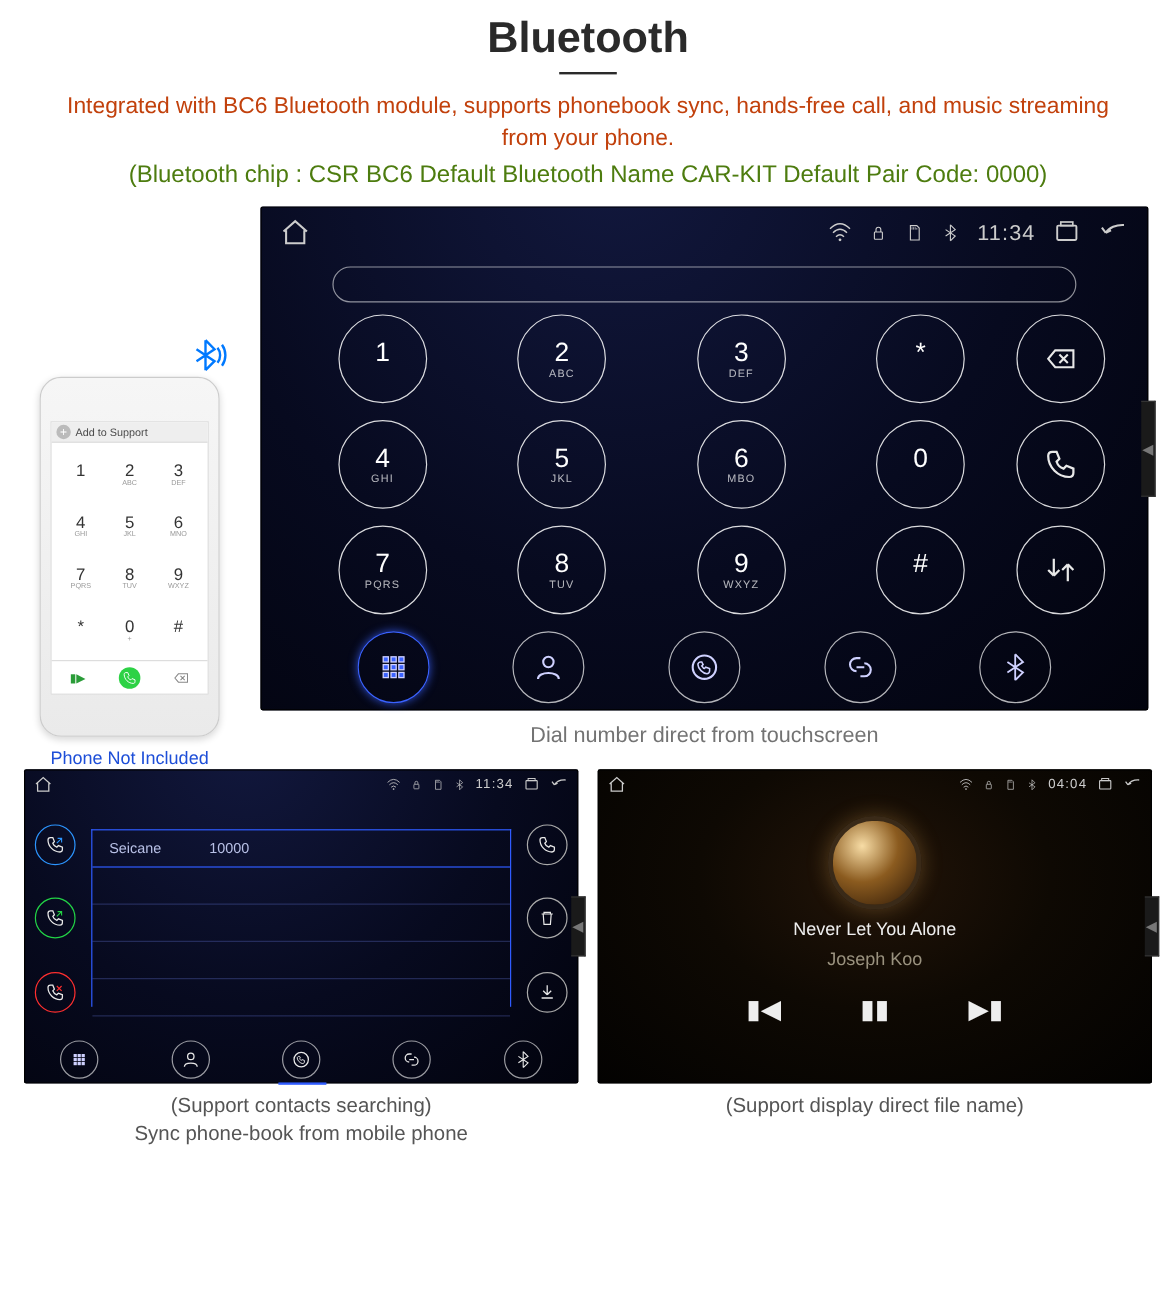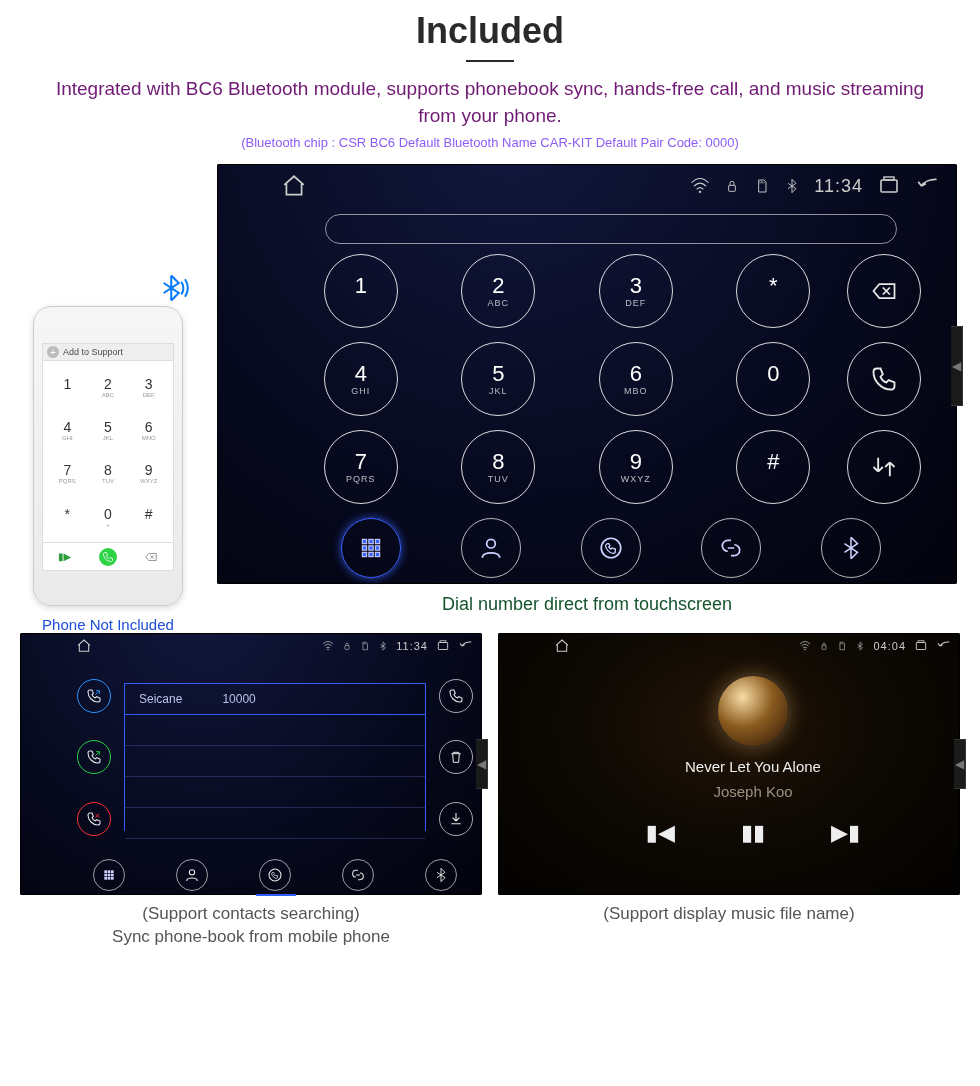--- a/index.html
+++ b/index.html
@@ -17,28 +17,28 @@
     font-weight: bold;
     color: #2a2a2a;
     padding-bottom: 8px;
     display: inline-block;
   }
   .title-underline {
     width: 48px; height: 2px; background:#2a2a2a; margin: 0 auto 14px;
   }
   .subtitle {
     font-size: 19px;
-    color: #701a75;
+    color: #c2410c;
     line-height: 1.4;
     max-width: 880px;
     margin: 0 auto 6px;
   }
   .specs {
-    font-size: 13px;
-    color: #8b5cf6;
+    font-size: 20px;
+    color: #4d7c0f;
     margin-bottom: 14px;
   }
   .top-section {
     display:flex; align-items:flex-end; justify-content:center; gap:24px;
     padding: 0 20px;
   }
   .phone-col { text-align:center; flex:0 0 170px; }
   .phone-mock {
     width:150px; height:300px; border:1px solid #ccc;
     border-radius:18px; margin:0 auto 10px; position:relative;
@@ -58,21 +58,20 @@
   .phone-bottom{display:flex;justify-content:space-around;align-items:center;height:28px;border-top:1px solid #ddd;}
   .pbtn{width:18px;height:18px;border-radius:50%;display:flex;align-items:center;justify-content:center;font-size:10px}
   .bt-emission{position:absolute;top:-34px;right:-8px;color:#0079ff;font-size:22px}
   .phone-caption{color:#1d4ed8;font-size:15px}
 
   
   .hu {
     background: radial-gradient(ellipse at 40% -10%, #12183e 0%, #070a1f 55%, #02030d 100%);
     color:#e8e8e8; position:relative; border-radius:2px;
     box-shadow: 0 0 0 1px #000 inset;
-    padding-left: 48px;
   }
   .status-bar{
     height:44px; display:flex; align-items:center;
     padding:0 16px; gap:30px; color:#ccc;
   }
   .status-bar.small{height:26px;font-size:10px;gap:14px;padding:0 8px}
   .sb-middle{margin-left:auto;display:flex;align-items:center;gap:14px;font-size:14px}
   .status-bar.small .sb-middle{gap:8px;font-size:10px}
   .time{font-size:18px;letter-spacing:1px}
   .status-bar.small .time{font-size:11px}
@@ -114,21 +113,21 @@
   }
   .nav-btn{
     width:60px;height:60px;border:1px solid rgba(255,255,255,.7);border-radius:50%;
     display:flex;align-items:center;justify-content:center;cursor:pointer;color:#cfd1ff;
   }
   .nav-btn.active{border-color:#3a62ff;box-shadow:0 0 8px rgba(58,98,255,.8)}
   .nav-btn svg{width:26px;height:26px;stroke:#cfd1ff}
   .nav-btn.active .keypad-icon-b{fill:#3a62ff}
   .keypad-icon-b{fill:#cfd1ff}
 
-  .caption{ text-align:center; font-size:18px; color:#14532d; margin:10px 0 18px }
+  .caption{ text-align:center; font-size:18px; color:#737373; margin:10px 0 18px }
 
   .bottom-section{display:flex;gap:16px;justify-content:center;padding:0 20px}
   .panel{width:466px}
   .hu-small{height:262px;font-size:11px}
   .pb-body{display:flex;height:196px}
   .pb-left,.pb-right{width:52px;display:flex;flex-direction:column;justify-content:space-around;align-items:center;padding:6px 0}
   .sbtn{width:34px;height:34px;border:1px solid;border-radius:50%;display:flex;align-items:center;justify-content:center;cursor:pointer}
   .sbtn svg{width:16px;height:16px}
   .c-blue{border-color:#2c95ff}.c-blue svg{stroke:#2c95ff}
   .c-green{border-color:#22d346}.c-green svg{stroke:#22d346}
@@ -208,21 +207,21 @@
       </g>
     <g id="i-dl">
         <path d="M12 3 V15 M12 15 L7 10 M12 15 L17 10 M5 19 H19" fill="none" stroke="currentColor" stroke-width="1.6"></path>
       </g>
   </defs>
 </svg>
 
 <div class="page">
 
   <div class="header">
-    <div class="title">Included</div>
+    <div class="title">Bluetooth</div>
     <div class="title-underline"></div>
     <div class="subtitle">Integrated with BC6 Bluetooth module, supports phonebook sync, hands-free call, and music streaming from your phone.</div>
     <div class="specs">(Bluetooth chip : CSR BC6    Default Bluetooth Name CAR-KIT    Default Pair Code: 0000)</div>
   </div>
 
   <div class="top-section">
 
     <div class="phone-col">
       <div class="phone-mock">
         <span class="bt-emission">
@@ -643,18 +642,18 @@
           <div class="artist">Joseph Koo</div>
           <div class="controls">
             <span class="ctrl">▮◀</span>
             <span class="ctrl">▮▮</span>
             <span class="ctrl">▶▮</span>
           </div>
         </div>
         <div class="edge-tab" style="height:50px;top:50%">◀</div>
       </div>
       <div class="cap2">
-        <div>(Support display music file name)</div>
+        <div>(Support display direct file name)</div>
       </div>
     </div>
   </div>
 
 </div>
 
 </body></html>

